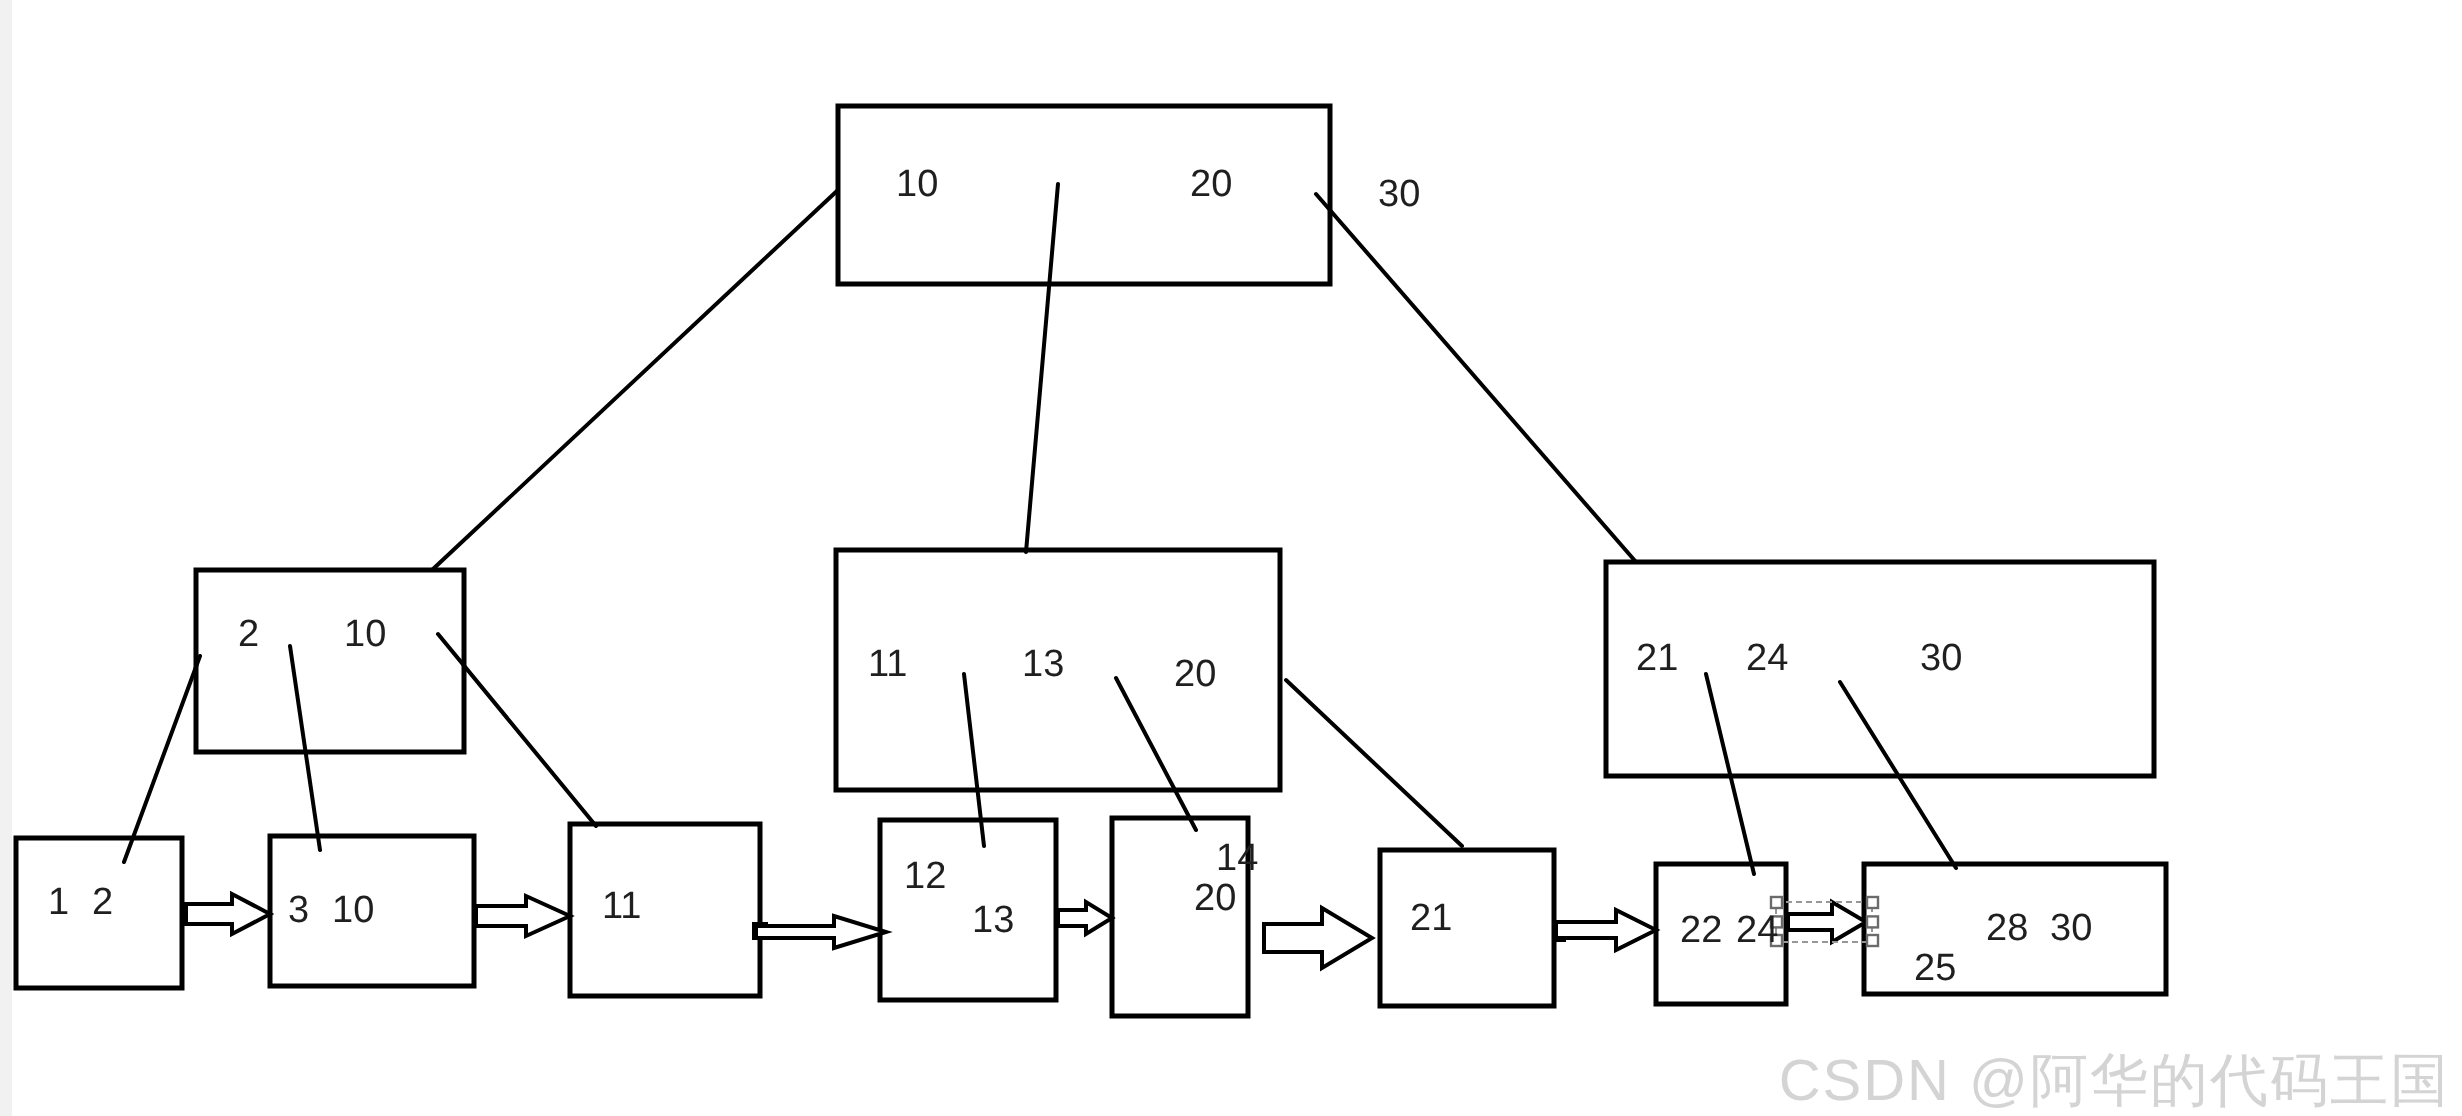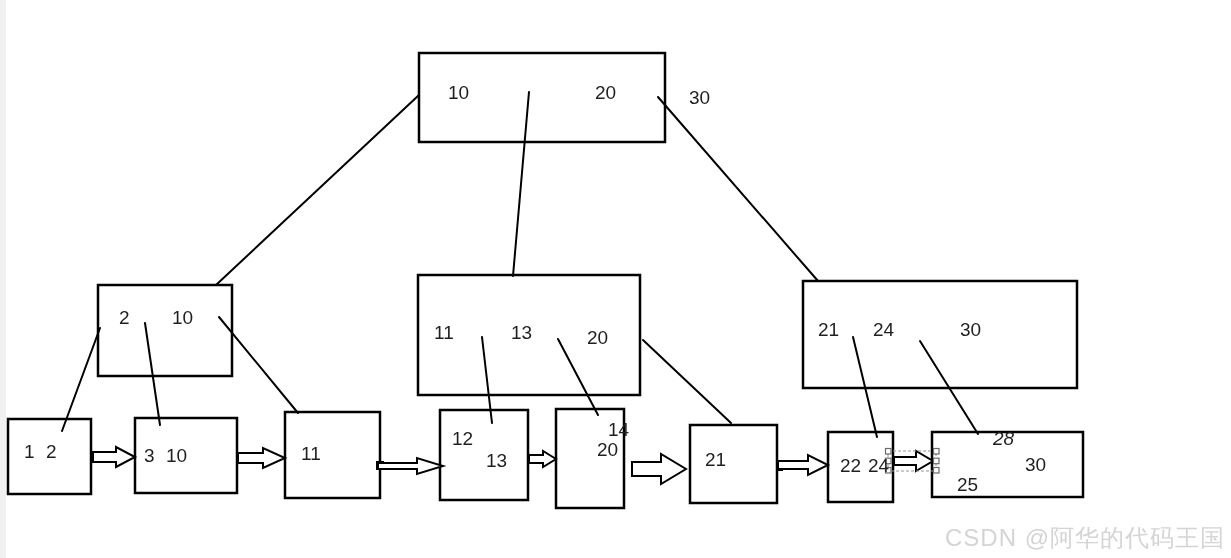--- a/index.html
+++ b/index.html
@@ -26,21 +26,21 @@
     position: absolute;
     font-size: 19px;
     line-height: 1;
     color: #1f1f1f;
     white-space: nowrap;
   }
   #watermark {
     position: absolute;
     right: 6px;
     top: 524px;
-    font-size: 24px;
+    font-size: 29px;
     line-height: 1.2;
     color: #d4d4d4;
     text-shadow: 1px 1px 0 #ffffff;
     letter-spacing: 1px;
     white-space: nowrap;
   }
 </style>
 </head>
 <body>
 
@@ -135,17 +135,17 @@
 
   <div class="lbl" style="left:564px; top:420px;margin-left:44px;">14</div>
   <div class="lbl" style="left:597px; top:440px;">20</div>
 
   <div class="lbl" style="left:705px; top:450px;">21</div>
 
   <div class="lbl" style="left:840px; top:456px;">22</div>
   <div class="lbl" style="left:868px; top:456px;">24</div>
 
   <div class="lbl" style="left:957px; top:475px;">25</div>
-  <div class="lbl" style="left:993px; top:429px;font-style:italic;">28</div>
+  <div class="lbl" style="left:993px; top:455px;">28</div>
   <div class="lbl" style="left:1025px;top:455px;">30</div>
 
   <div id="watermark">CSDN @阿华的代码王国</div>
 </div>
 
 </body></html>

